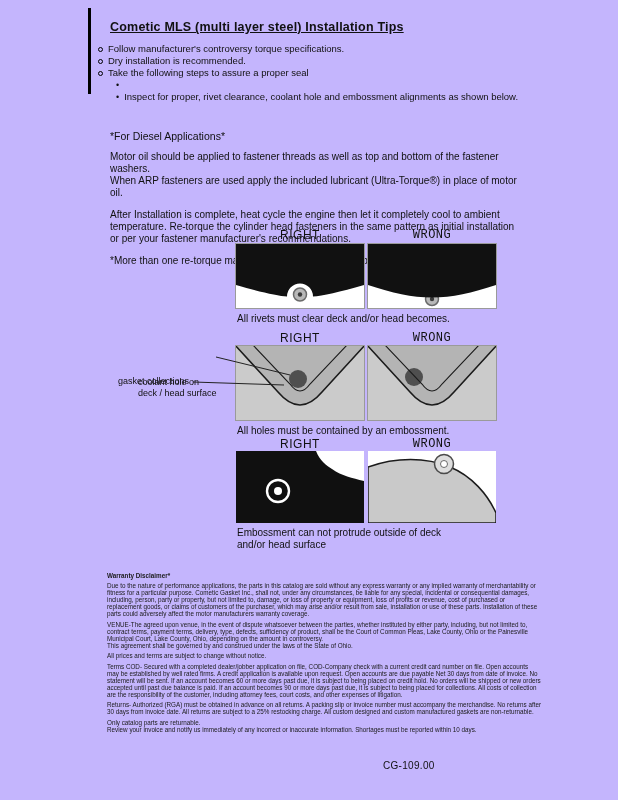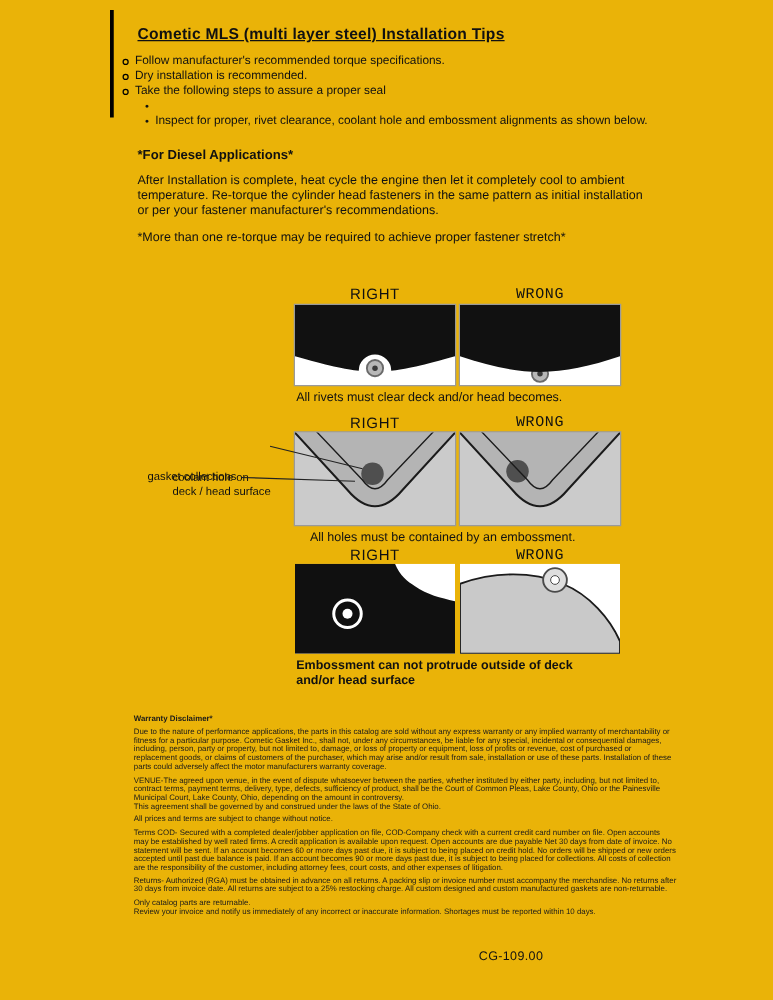--- a/index.html
+++ b/index.html
@@ -1,32 +1,32 @@
 <!DOCTYPE html>
 <html><head>
 <meta charset="utf-8">
 <style>
   html,body{margin:0;padding:0;background:#ffffff;}
-  #page{position:relative;width:618px;height:800px;background:#eab308;overflow:hidden;
+  #page{position:relative;width:618px;height:800px;background:#c4b5fd;overflow:hidden;
         font-family:"Liberation Sans","DejaVu Sans",sans-serif;color:#111;}
 
   .black-mark{position:absolute;left:88px;top:8px;width:3px;height:86px;background:#000;}
 
   .title{position:absolute;left:110px;top:20px;margin:0;font-size:12.5px;font-weight:bold;
          text-decoration:underline;letter-spacing:.2px;}
 
   .bullets{position:absolute;left:98px;top:43px;width:470px;font-size:9.5px;line-height:12px;}
   .b-row{display:flex;align-items:flex-start;}
   .m1{display:inline-block;width:3px;height:3px;border:1px solid #000;border-radius:50%;
       margin:3.5px 5px 0 0;flex:0 0 auto;}
   .b2{margin-left:18px;}
   .m2{display:inline-block;margin:0 5px 0 0;font-size:9px;line-height:12px;flex:0 0 auto;}
 
   .diesel{position:absolute;left:110px;top:114px;width:410px;}
-  .dheading{font-size:10.5px;font-weight:bold;margin:4px 0 9px 0;}
+  .dheading{font-size:10.5px;font-weight:normal;margin:16px 0 9px 0;}
   .dpara{font-size:10px;line-height:12px;margin:0 0 10px 0;white-space:pre-line;}
   .dnote{font-size:10px;line-height:12px;margin:6px 0 0 0;}
 
   .diagrams{position:absolute;left:0;top:225px;width:506px;height:340px;}
   .dg-label{position:absolute;width:128px;text-align:center;font-size:12px;letter-spacing:.5px;}
   .col-l{left:236px;} .col-r{left:368px;font-family:Liberation Mono, monospace;}
   .dimg{position:absolute;width:128px;font-size:0;line-height:0;}
   .framed{box-shadow:0 0 0 1px #9a9a9a;}
   .caption{position:absolute;left:237px;font-size:10px;line-height:12px;white-space:pre-line;}
   .ann{position:absolute;font-size:9px;line-height:11px;white-space:pre-line;}
@@ -43,41 +43,43 @@
 
 <div id="page">
 
   <div class="black-mark"></div>
 
   <h1 class="title">Cometic MLS (multi layer steel) Installation Tips</h1>
 
   <div class="bullets">
     <div class="b-row">
         <span class="m1"></span>
-        <span>Follow manufacturer's recommended torque specifications.</span>
+        <span>Follow manufacturer's controversy torque specifications.</span>
       </div>
     <div class="b-row">
         <span class="m1"></span>
         <span>Dry installation is recommended.</span>
       </div>
     <div class="b-row">
         <span class="m1"></span>
         <span>Take the following steps to assure a proper seal</span>
       </div>
     <div class="b-row b2">
         <span class="m2">•</span>
       </div>
     <div class="b-row b2">
         <span class="m2">•</span>
         <span>Inspect for proper, rivet clearance, coolant hole and embossment alignments as shown below.</span>
       </div>
   </div>
 
   <div class="diesel">
     <div class="dheading">*For Diesel Applications*</div>
+    <p class="dpara">Motor oil should be applied to fastener threads as well as top and bottom of the fastener washers.
+When ARP fasteners are used apply the included lubricant (Ultra-Torque®) in place of motor oil.</p>
     <p class="dpara">After Installation is complete, heat cycle the engine then let it completely cool to ambient
 temperature. Re-torque the cylinder head fasteners in the same pattern as initial installation
 or per your fastener manufacturer's recommendations.</p>
     <p class="dnote">*More than one re-torque may be required to achieve proper fastener stretch*</p>
   </div>
 
   <div class="diagrams">
 
     <div class="dg-label col-l" style="top:3px;">RIGHT</div>
     <div class="dg-label col-r" style="top:3px;">WRONG</div>
@@ -116,42 +118,42 @@
       </svg>
     </div>
     <div class="dimg framed col-r" style="top:121px;height:74px;">
       <svg width="128" height="74" viewBox="0 0 128 74">
         <rect width="128" height="74" fill="#cbcbcb"></rect>
         <path d="M-2,-2 H130 L86,46 Q64,72 42,46 Z" fill="#b4b4b4" stroke="#1b1b1b" stroke-width="1.6"></path>
         <circle cx="46" cy="31" r="9" fill="#4f4f4f"></circle>
         <path d="M16,-2 L54,38 Q64,52 74,38 L112,-2" fill="none" stroke="#1b1b1b" stroke-width="1.1"></path>
       </svg>
     </div>
-    <div class="caption" style="top:200px;margin-left:11px;">All holes must be contained by an embossment.</div>
+    <div class="caption" style="top:200px;">All holes must be contained by an embossment.</div>
 
     <div class="dg-label col-l" style="top:212px;">RIGHT</div>
     <div class="dg-label col-r" style="top:212px;">WRONG</div>
 
     <div class="dimg col-l" style="top:226px;height:72px;">
       <svg width="128" height="72" viewBox="0 0 128 72">
         <rect width="128" height="72" fill="#fff"></rect>
         <path d="M0,0 L80,0 C84,10 90,14 96,18 C106,25 116,27 128,30 L128,72 L0,72 Z" fill="#101010"></path>
         <circle cx="42" cy="40" r="11" fill="none" stroke="#fff" stroke-width="2.4"></circle>
         <circle cx="42" cy="40" r="4" fill="#fff"></circle>
       </svg>
     </div>
     <div class="dimg col-r" style="top:226px;height:72px;">
       <svg width="128" height="72" viewBox="0 0 128 72">
         <rect width="128" height="72" fill="#fff"></rect>
         <path d="M0,16 C28,6 58,6 82,16 C104,25 120,44 128,62 L128,72 L0,72 Z" fill="#c9c9c9" stroke="#1b1b1b" stroke-width="1.5"></path>
         <circle cx="76" cy="13" r="9.5" fill="#dedede" stroke="#4a4a4a" stroke-width="1.5"></circle>
         <circle cx="76" cy="13" r="3.5" fill="#fff" stroke="#4a4a4a" stroke-width="0.8"></circle>
       </svg>
     </div>
-    <div class="caption" style="top:302px;width:240px;font-weight:bold;">Embossment can not protrude outside of deck
+    <div class="caption" style="top:302px;width:240px;">Embossment can not protrude outside of deck
 and/or head surface</div>
 
     <svg class="leader-overlay" width="618" height="340" viewBox="0 0 618 340">
       <line x1="216" y1="132" x2="290" y2="150" stroke="#222" stroke-width="1"></line>
       <line x1="193" y1="157" x2="284" y2="160" stroke="#222" stroke-width="1"></line>
     </svg>
   </div>
 
   <div class="disclaimer">
     <div class="dis-h">Warranty Disclaimer*</div>

